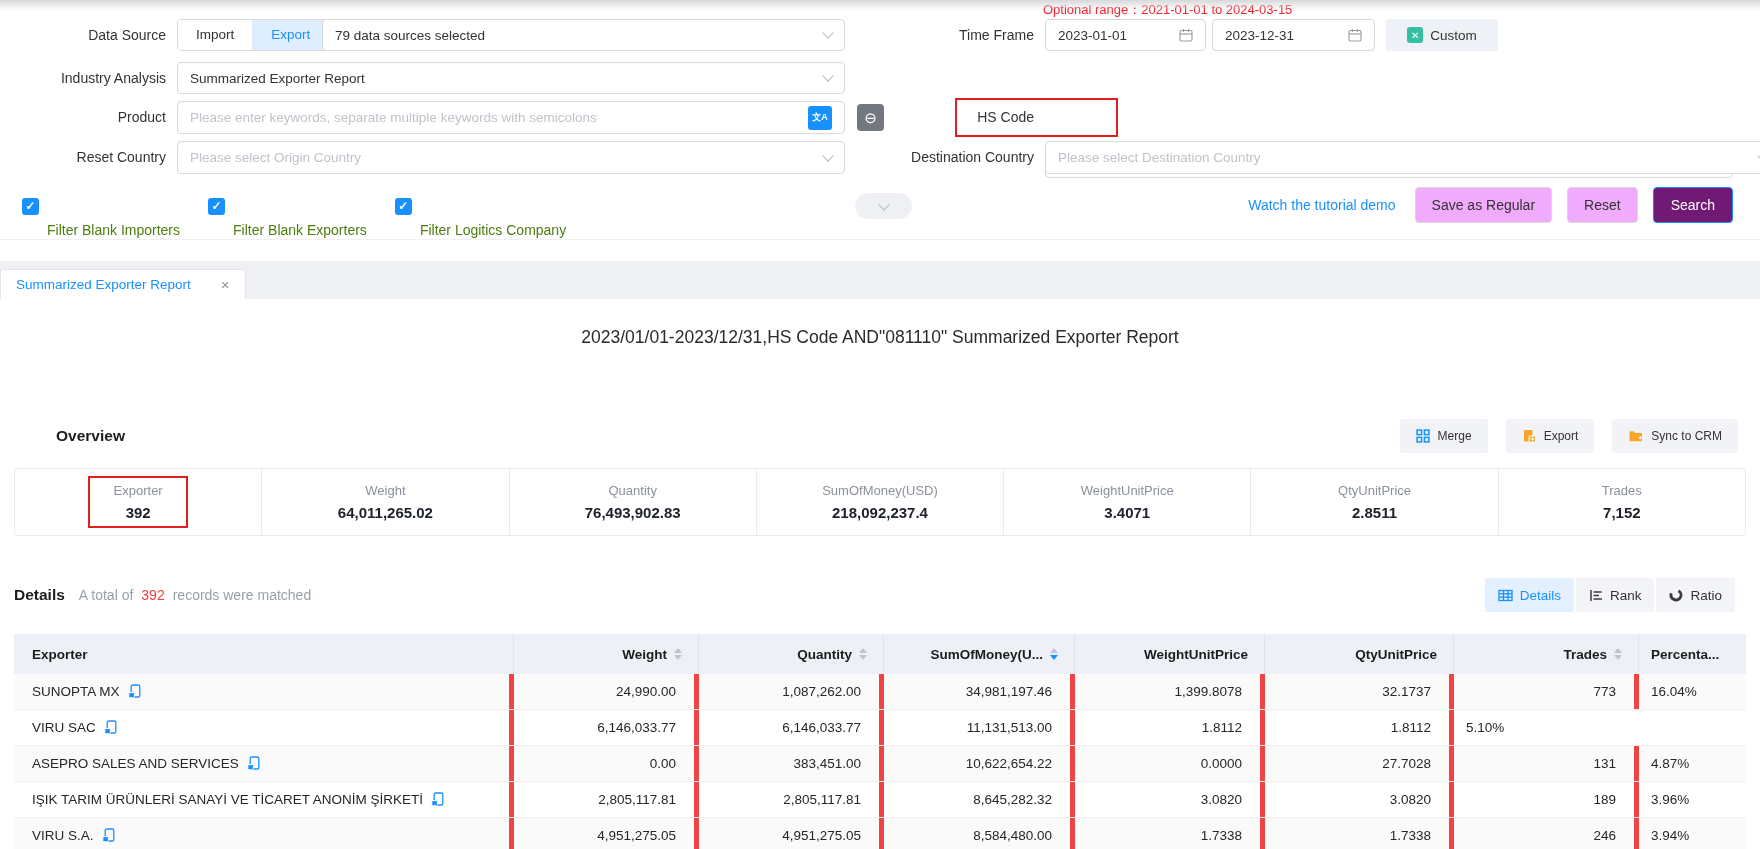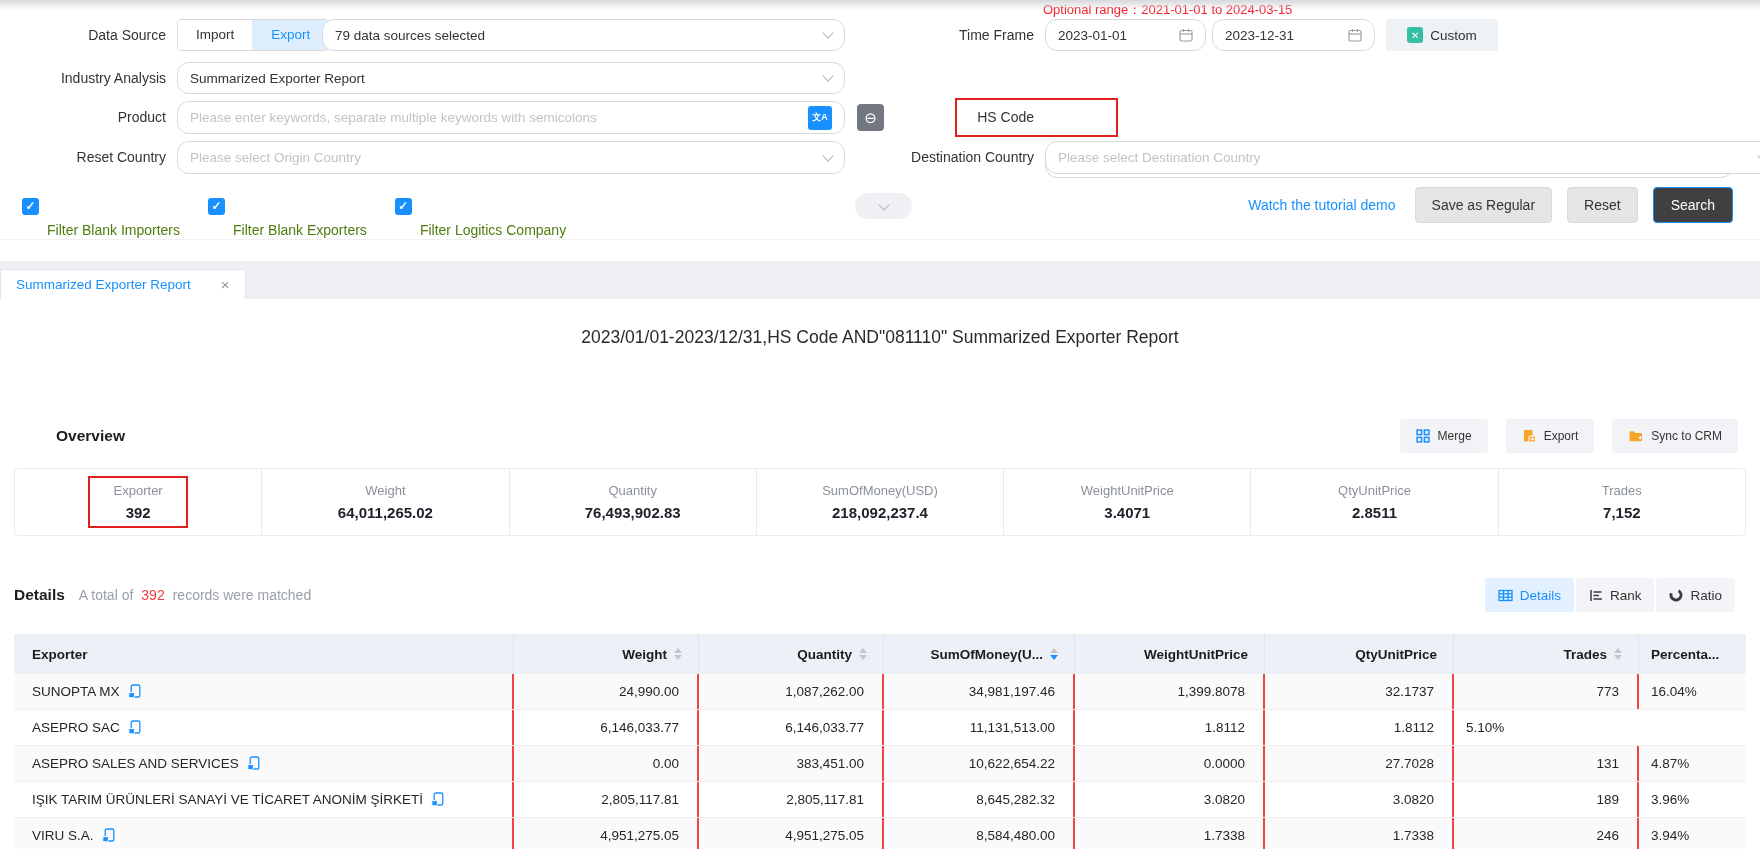--- a/index.html
+++ b/index.html
@@ -4,21 +4,21 @@
 <style>
   * { margin:0; padding:0; box-sizing:border-box; }
   html,body { width:1760px; height:849px; overflow:hidden; background:#fff;
     font-family:"Liberation Sans", sans-serif; color:#333; }
   .topfade { position:absolute; top:0; left:0; right:0; height:10px;
     background:linear-gradient(180deg,#d7d8da,rgba(255,255,255,0)); pointer-events:none; z-index:9; }
 
   
   .filter-panel { position:relative; height:240px; background:#fff; border-bottom:1px solid #f0f0f0; }
   .flabel { position:absolute; text-align:right; font-size:14px; color:#333; }
-  .field { position:absolute; background:#fff; border:1px solid #d9d9d9; border-radius:12px;
+  .field { position:absolute; background:#fff; border:1px solid #d9d9d9; border-radius:4px;
     display:flex; align-items:center; padding:0 12px; font-size:13.5px; color:#333;gap:16px; }
   .field .ph { color:#bfc3c9; }
   .chev { width:8px; height:8px; border-right:1.5px solid #b4b9c2; border-bottom:1.5px solid #b4b9c2;
     transform:rotate(45deg); margin-left:auto; margin-top:-4px; flex:none; }
   input.txt { border:none; outline:none; flex:1; font:13.5px "Liberation Sans",sans-serif; color:#333; min-width:0; background:transparent; }
   input.txt::placeholder { color:#bfc3c9; }
 
   .segmented { position:absolute; left:177px; top:19px; height:32px; display:flex;
     border:1px solid #d9d9d9; border-radius:4px; overflow:hidden; font-size:13.5px; }
   .seg { padding:0 18px; line-height:30px; background:#fff; color:#333; cursor:pointer; }
@@ -45,23 +45,23 @@
   .cbx { width:17px; height:17px; background:#1890ff; border-radius:3px; color:#fff; font-size:12px;
     display:flex; align-items:center; justify-content:center; font-weight:bold; }
   .cbx-label { font-size:14px; color:#4d7c0f;margin-top:48px; }
 
   .collapse-pill { position:absolute; left:855px; top:193px; width:57px; height:26px; background:#eef0f3;
     border-radius:13px; display:flex; align-items:center; justify-content:center; }
   .collapse-pill .chev { margin:0; margin-top:-3px; }
 
   .actions { position:absolute; right:27px; top:187px; height:36px; display:flex; align-items:center; gap:15px; }
   .link { color:#1890ff; font-size:14px; margin-right:4px; }
-  .btn { height:36px; padding:0 16px; border:1px solid #d9d9d9; border-radius:4px; background:#e5e5e5;
+  .btn { height:36px; padding:0 16px; border:1px solid #d9d9d9; border-radius:4px; background:#f0abfc;
     font-size:14px; color:#333; display:flex; align-items:center; }
-  .btn.primary { background:#404040; border-color:#1890ff; color:#fff; padding:0 17px; }
+  .btn.primary { background:#701a75; border-color:#1890ff; color:#fff; padding:0 17px; }
 
   
   .gap { height:21px; background:#fff; }
   .tabstrip { height:38px; background:#eef0f4; display:flex; align-items:flex-end; }
   .tab { height:30px; background:#fff; border:1px solid #e3e5e9; border-bottom:none; padding:0 15px;
     display:flex; align-items:center; font-size:13.5px; color:#1890ff; }
   .tab .x { color:#8f949b; font-size:15px; margin-left:30px; }
 
   
   .rep-title { margin-top:28px; text-align:center; font-size:17.5px; font-weight:500; color:#2a2a2a; }
@@ -101,21 +101,21 @@
   .th.pct { padding-left:12px; }
   .sort { display:inline-flex; flex-direction:column; gap:2px; margin-left:7px; }
   .car-up { width:0; height:0; border-left:4px solid transparent; border-right:4px solid transparent;
     border-bottom:5px solid #c0c4cc; }
   .car-dn { width:0; height:0; border-left:4px solid transparent; border-right:4px solid transparent;
     border-top:5px solid #c0c4cc; }
   .car-dn.on { border-top-color:#1890ff; }
   .tr { border-bottom:1px solid #f0f0f0; background:#fff; }
   .tr:nth-child(even) { background:#fafafa; }
   .td { height:35px; display:flex; align-items:center; padding:0 16px; font-size:13.5px; color:#262626;
-    border-right:2px solid #ef4444; white-space:nowrap; overflow:hidden; }
+    border-right:5px solid #ef4444; white-space:nowrap; overflow:hidden; }
   .td:last-child { border-right:none; }
   .td.r { justify-content:flex-end; padding-right:18px; }
   .td.first { padding-left:18px; gap:8px; }
   .td.pct { padding-left:12px; }
   svg { flex:none; display:block; }
 </style>
 </head>
 <body>
 
 <div class="topfade"></div>
@@ -377,21 +377,21 @@
     <div class="td r">1,087,262.00</div>
     <div class="td r">34,981,197.46</div>
     <div class="td r">1,399.8078</div>
     <div class="td r">32.1737</div>
     <div class="td r">773</div>
     <div class="td pct">16.04%</div>
   </div>
 
   <div class="trow tr">
     <div class="td first">
-        <span>ASEPRO SAC</span>
+        <span>VIRU SAC</span>
         <svg width="14" height="15" viewBox="0 0 14 15">
           <rect x="3.2" y="1" width="8.6" height="12" rx="1.6" fill="none" stroke="#1890ff" stroke-width="1.3"></rect>
           <rect x="0.8" y="8.6" width="5.6" height="5.2" rx="1" fill="#1890ff" stroke="#fff" stroke-width="1"></rect>
         </svg>
       </div>
     <div class="td r">6,146,033.77</div>
     <div class="td r">6,146,033.77</div>
     <div class="td r">11,131,513.00</div>
     <div class="td r">1.8112</div>
     <div class="td r">1.8112</div>

